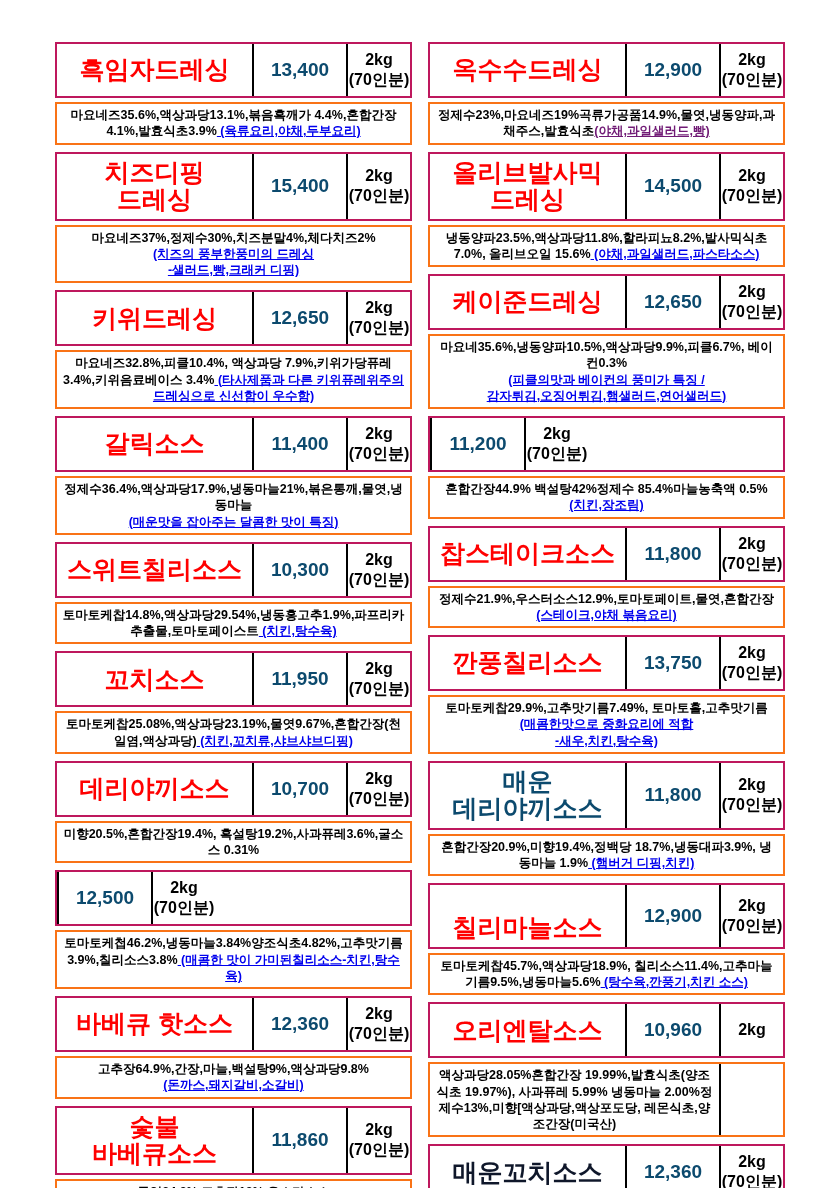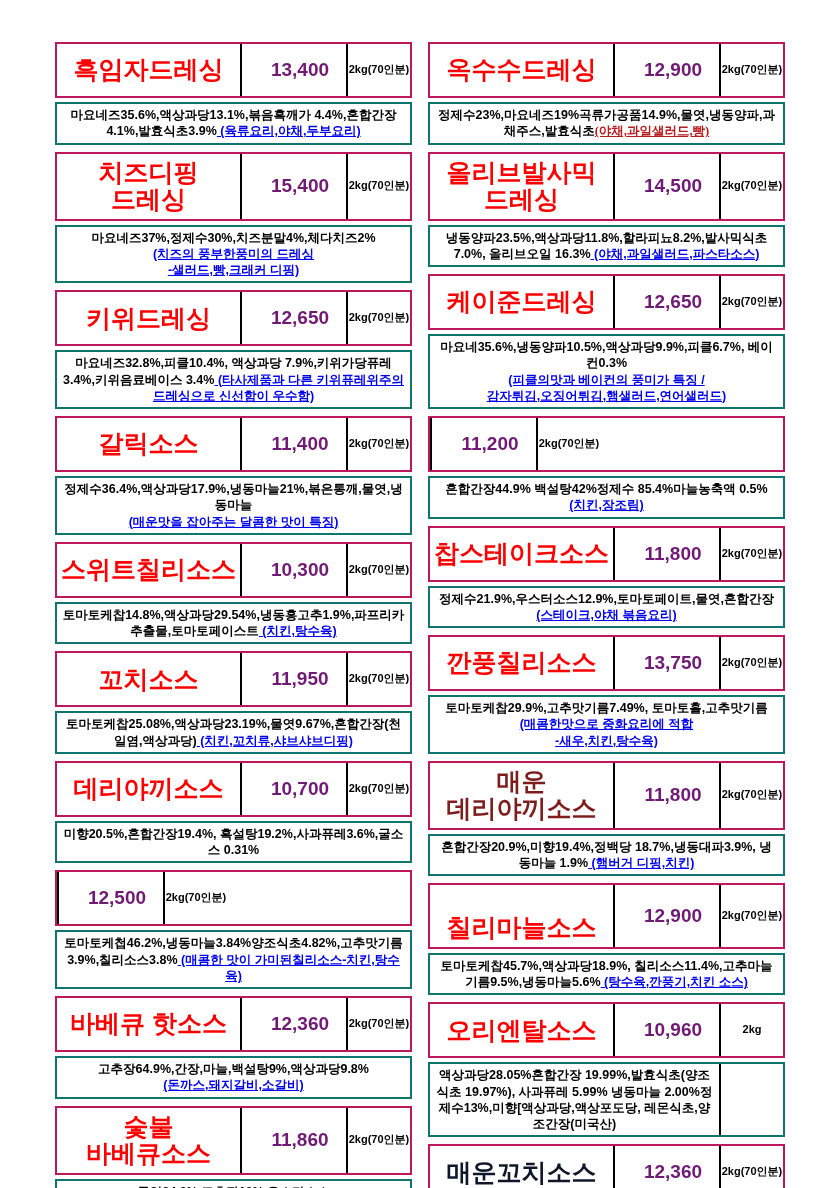--- a/index.html
+++ b/index.html
@@ -22,30 +22,30 @@
   }
   .name-cell {
     flex: 1; min-width: 0;
     display: flex; align-items: center; justify-content: center;
     font-weight: bold; font-size: 25px; line-height: 1.1;
     text-align: center; white-space: pre-line; padding: 5px 2px;
   }
   .price-cell {
     width: 92px; border-left: 2px solid #000;
     display: flex; align-items: center; justify-content: center;
-    font-weight: bold; font-size: 19px; color: #701a75; padding-left: 12px;
+    font-weight: bold; font-size: 19px; color: #0c4a6e;
   }
   .size-cell {
     width: 62px; border-left: 2px solid #000;
-    display: flex; flex-direction: row; align-items: center; justify-content: center;
-    font-weight: bold; font-size: 11px; line-height: 1.25; text-align: center; color: #000;
+    display: flex; flex-direction: column; align-items: center; justify-content: center;
+    font-weight: bold; font-size: 16px; line-height: 1.25; text-align: center; color: #000;
   }
   .desc {
     display: flex; align-items: stretch;
-    border: 2px solid #0f766e; margin-top: 4px; background: #fff;
+    border: 2px solid #f97316; margin-top: 4px; background: #fff;
   }
   .desc-text {
     flex: 1; min-width: 0; padding: 3px 5px;
     text-align: center; font-weight: bold; font-size: 12.5px; line-height: 1.3; color: #000;
   }
   .desc-text .black { white-space: pre-line; }
   .desc-text .blue { white-space: pre-line; text-decoration: underline; }
   .desc-tail { display: none; }
   .desc.divided .desc-tail { display: block; width: 62px; border-left: 2px solid #000; }
 </style>
@@ -235,39 +235,39 @@
     <div class="hdr">
       <div class="name-cell" style="color: rgb(255, 0, 0);">옥수수드레싱</div>
       <div class="price-cell">12,900</div>
       <div class="size-cell">
               <div>2kg</div>
               <div>(70인분)</div>
             </div>
     </div>
     <div class="desc">
       <div class="desc-text">
-        <span class="black">정제수23%,마요네즈19%곡류가공품14.9%,물엿,냉동양파,과채주스,발효식초</span><span class="blue" style="color: #b91c1c; font-family: Liberation Serif, serif;">(야채,과일샐러드,빵)</span>
+        <span class="black">정제수23%,마요네즈19%곡류가공품14.9%,물엿,냉동양파,과채주스,발효식초</span><span class="blue" style="color: #701a75;">(야채,과일샐러드,빵)</span>
       </div>
 
     </div>
   </div>
 
   <div class="block">
     <div class="hdr">
       <div class="name-cell" style="color: rgb(255, 0, 0);">올리브발사믹
 드레싱</div>
       <div class="price-cell">14,500</div>
       <div class="size-cell">
               <div>2kg</div>
               <div>(70인분)</div>
             </div>
     </div>
     <div class="desc">
       <div class="desc-text">
-        <span class="black">냉동양파23.5%,액상과당11.8%,할라피뇨8.2%,발사믹식초7.0%, 올리브오일 16.3%</span><span class="blue" style="color: rgb(0, 0, 238);"> (야채,과일샐러드,파스타소스)</span>
+        <span class="black">냉동양파23.5%,액상과당11.8%,할라피뇨8.2%,발사믹식초7.0%, 올리브오일 15.6%</span><span class="blue" style="color: rgb(0, 0, 238);"> (야채,과일샐러드,파스타소스)</span>
       </div>
 
     </div>
   </div>
 
   <div class="block">
     <div class="hdr">
       <div class="name-cell" style="color: rgb(255, 0, 0);">케이준드레싱</div>
       <div class="price-cell">12,650</div>
       <div class="size-cell">
@@ -334,21 +334,21 @@
         <span class="black">토마토케찹29.9%,고추맛기름7.49%, 토마토홀,고추맛기름</span><span class="blue" style="color: rgb(0, 0, 238);">
 (매콤한맛으로 중화요리에 적합
 -새우,치킨,탕수육)</span>
       </div>
 
     </div>
   </div>
 
   <div class="block">
     <div class="hdr">
-      <div class="name-cell" style="color: #7f1d1d; border-radius: 32px;">매운
+      <div class="name-cell" style="color: #0c4a6e; border-radius: 32px;">매운
 데리야끼소스</div>
       <div class="price-cell">11,800</div>
       <div class="size-cell">
               <div>2kg</div>
               <div>(70인분)</div>
             </div>
     </div>
     <div class="desc">
       <div class="desc-text">
         <span class="black">혼합간장20.9%,미향19.4%,정백당 18.7%,냉동대파3.9%, 냉동마늘 1.9%</span><span class="blue" style="color: rgb(0, 0, 238);"> (햄버거 디핑,치킨)</span>

